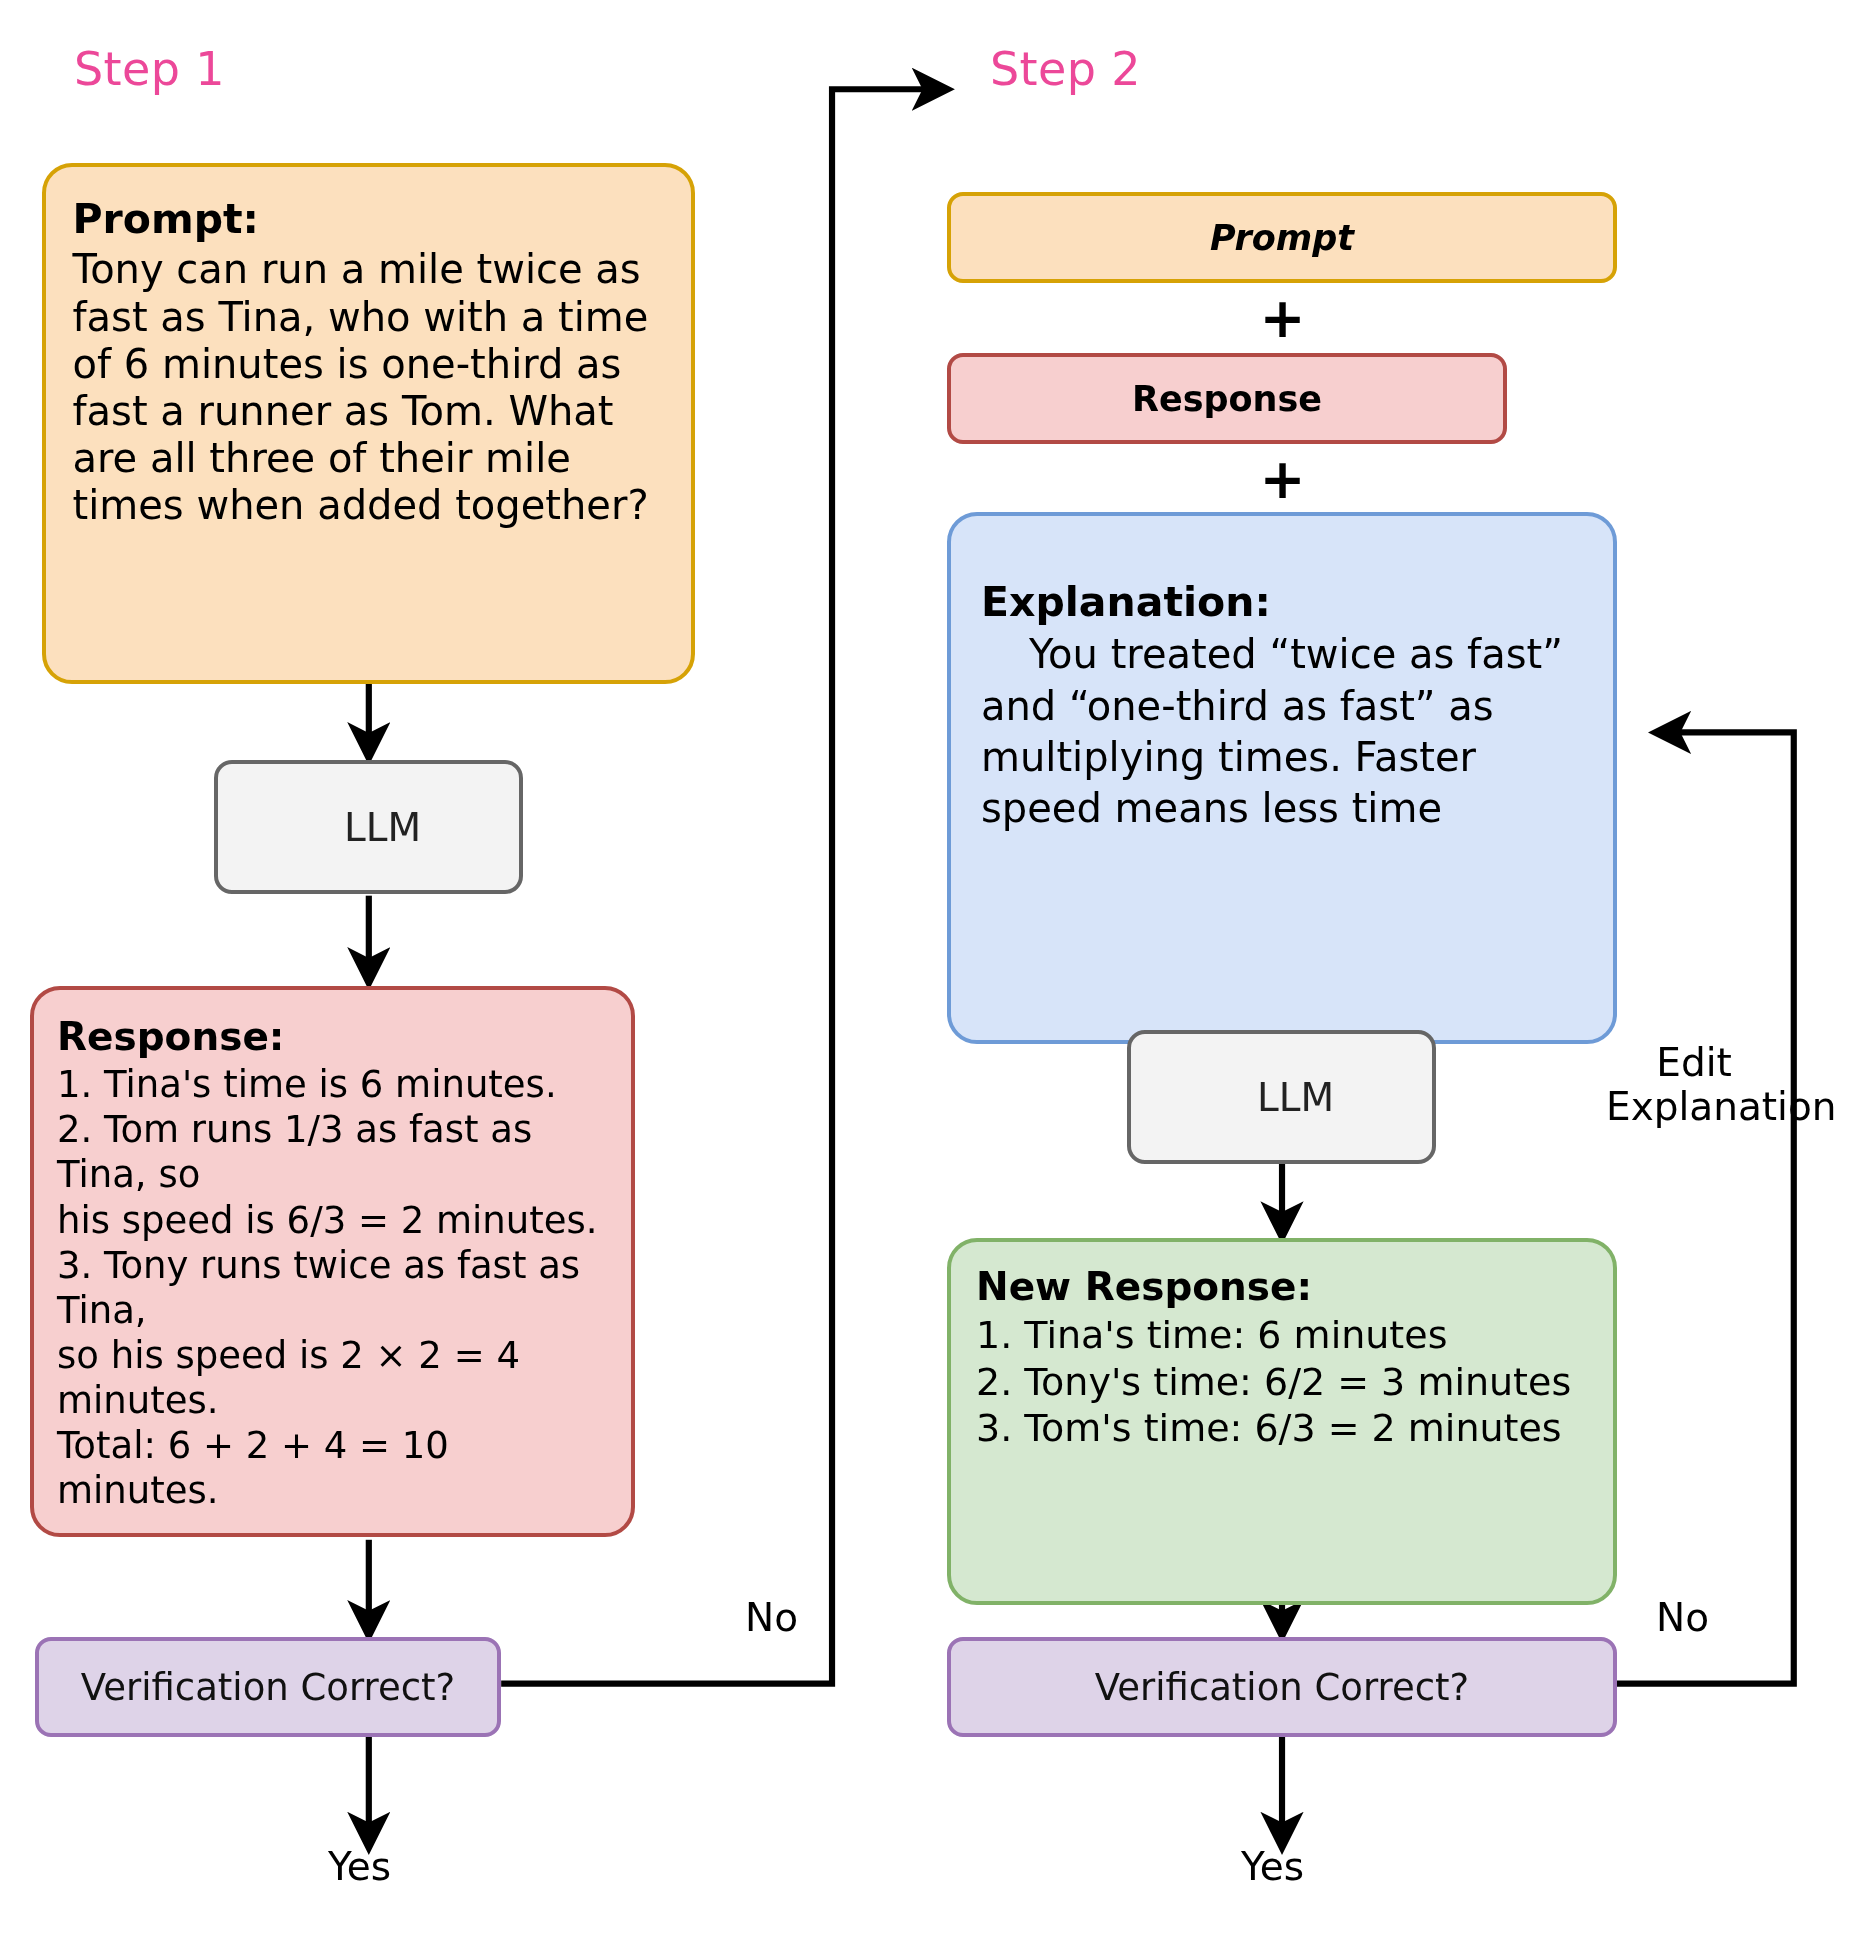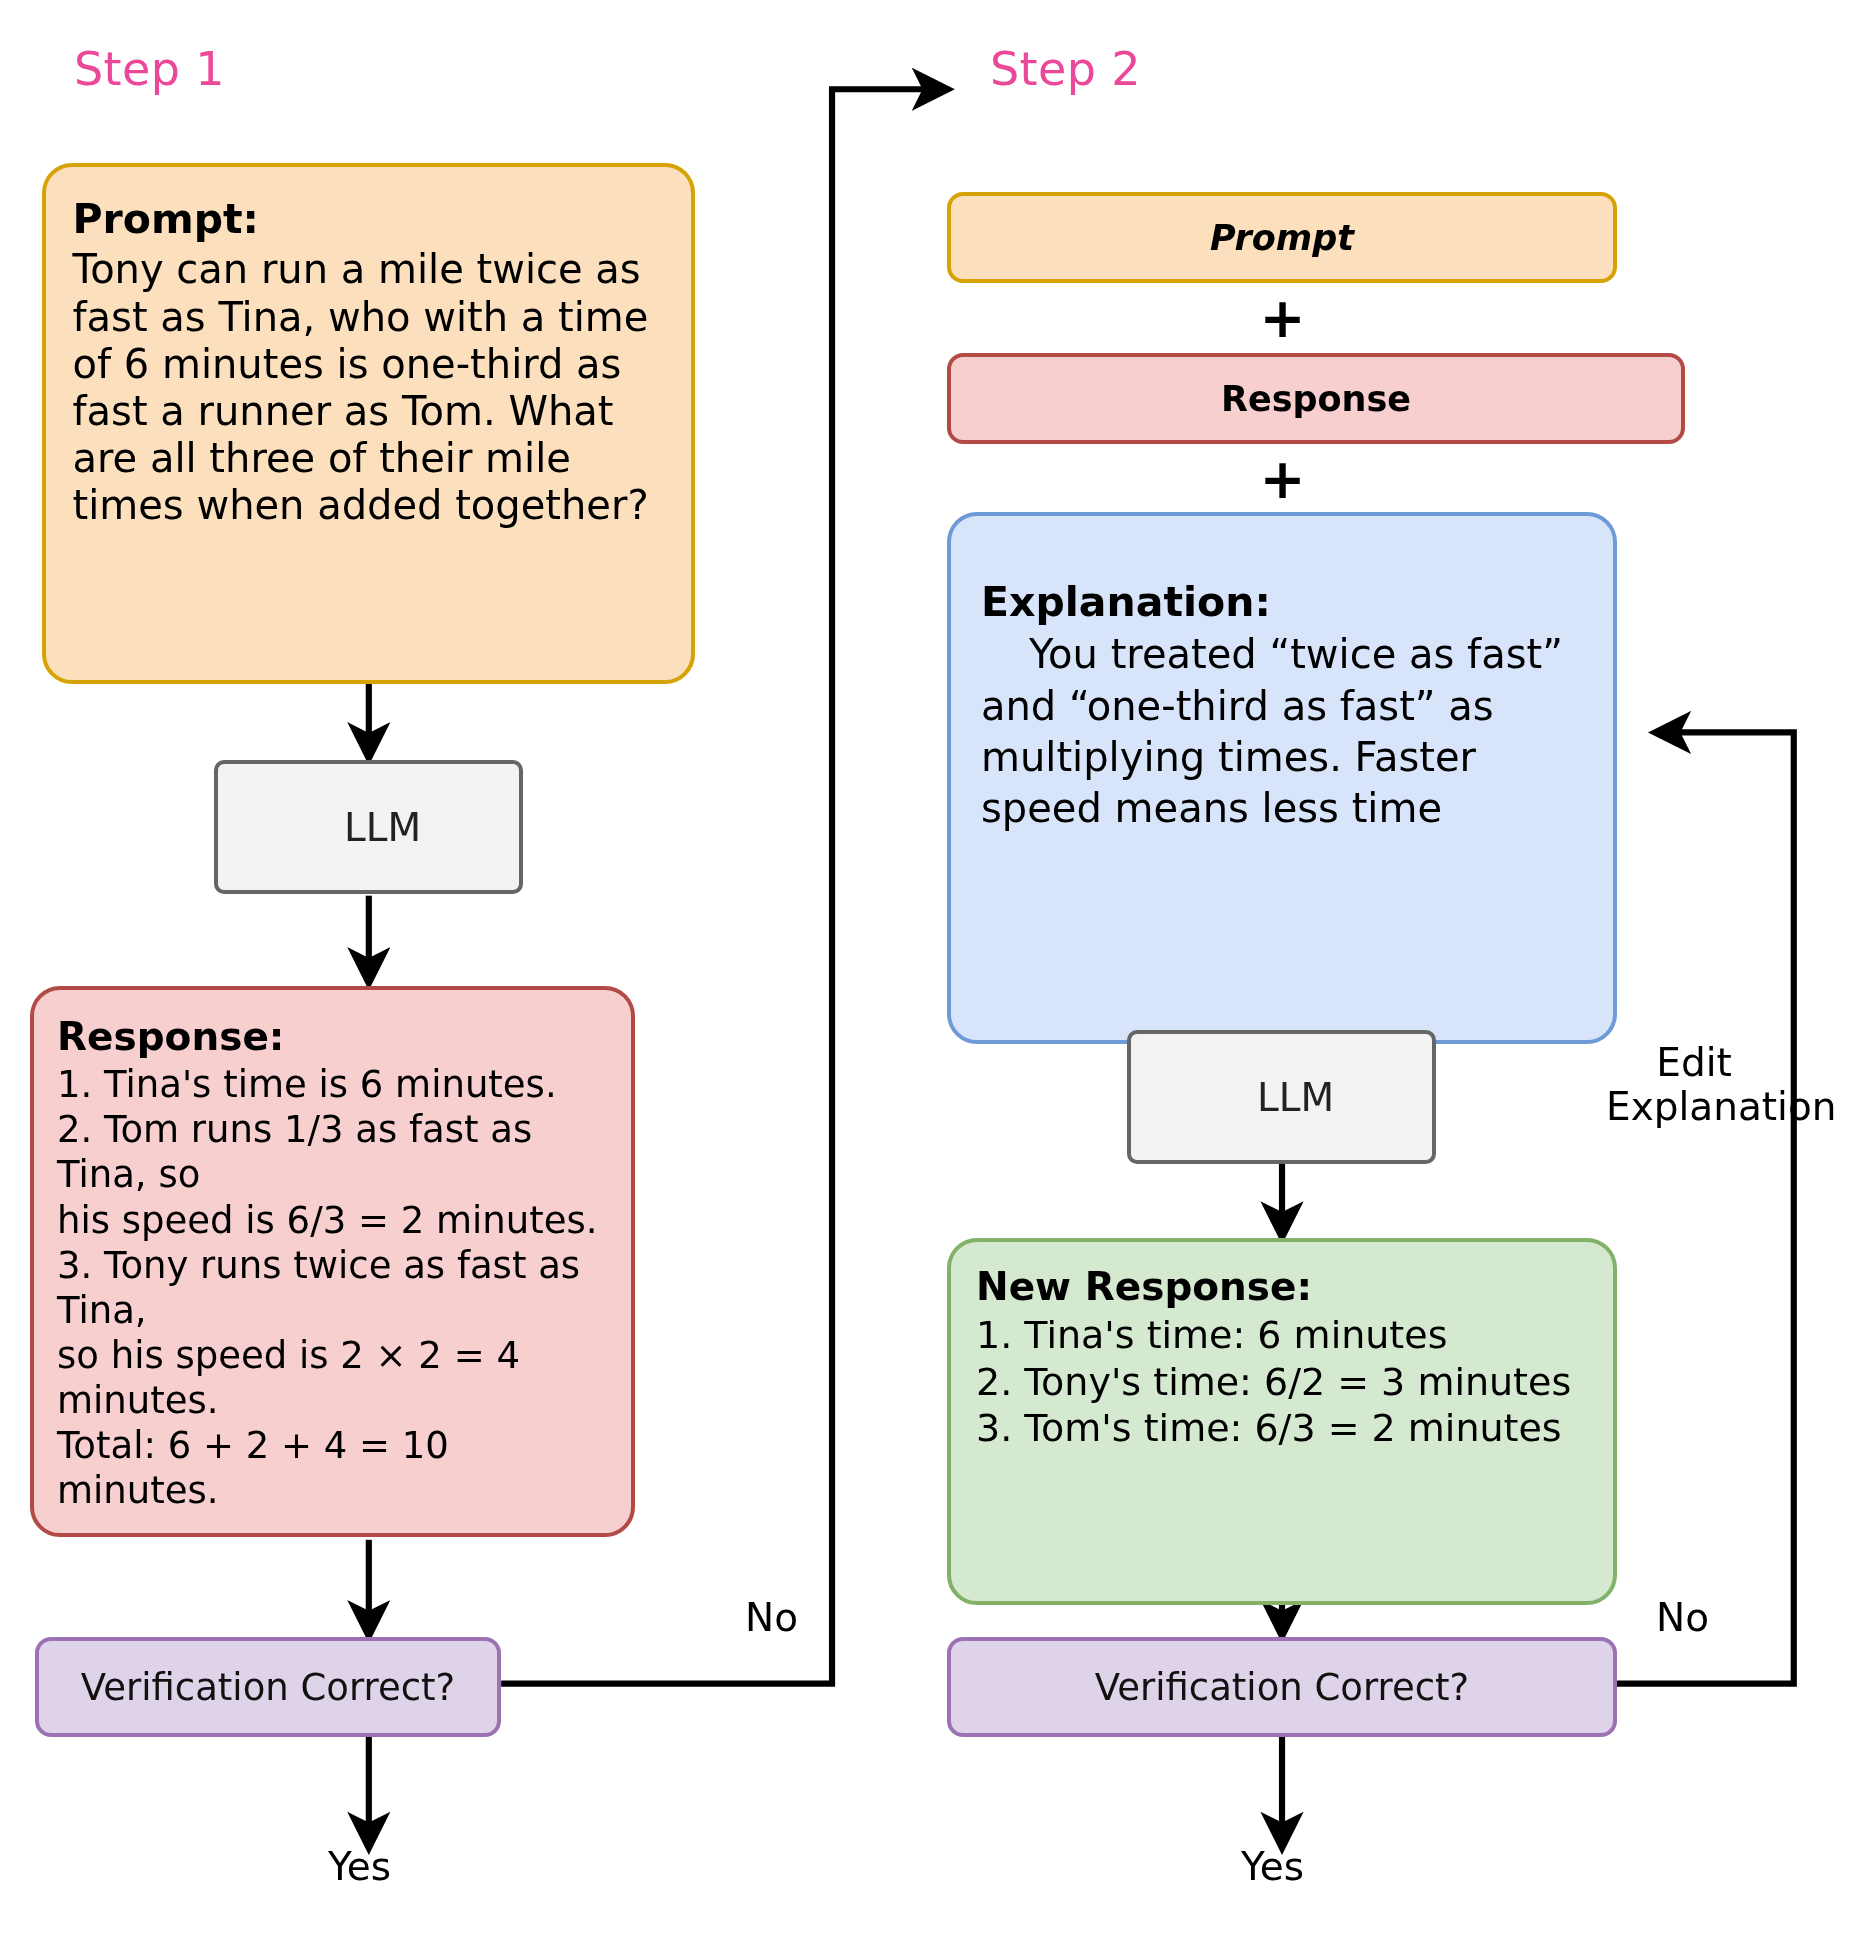--- a/index.html
+++ b/index.html
@@ -58,21 +58,21 @@
     border-color: #6E9BD7;
   }
   .node.newresponse {
     background: #D5E8D0;
     border-color: #81B268;
   }
   .node.llm {
     background: #F3F3F3;
     border-color: #666666;
     border-width: 4.4px;
-    border-radius: 10px;
+    border-radius: 18px;
     padding-left: 28px;
   }
   .node.verify {
     background: #DED3E8;
     border-color: #9B73B5;
     border-radius: 16px;
   }
   .node-inner {
     padding: 30px 26.5px 8.8px 26.5px;
   }
@@ -217,21 +217,21 @@
   <div class="step-label" style="left:990px; top:42px;">Step 2</div>
 
   <div class="node prompt-small" style="left:947px; top:192px; width:670px; height:91px;">
     <div class="node-center">
       <span class="small-label">Prompt</span>
     </div>
   </div>
 
   <div class="plus" style="left:1247px; top:291px; width:71px;">+</div>
 
-  <div class="node response-small" style="left:947px; top:353px; width:738px; height:91px;">
+  <div class="node response-small" style="left:947px; top:353px; width:560px; height:91px;">
     <div class="node-center">
       <span class="small-label">Response</span>
     </div>
   </div>
 
   <div class="plus" style="left:1247px; top:452px; width:71px;">+</div>
 
   <div class="node explanation" style="left:947px; top:512px; width:670px; height:532px;">
     <div class="node-inner" style="padding:64px 30px 8.8px 30px;">
       <span class="heading">Explanation:</span>

